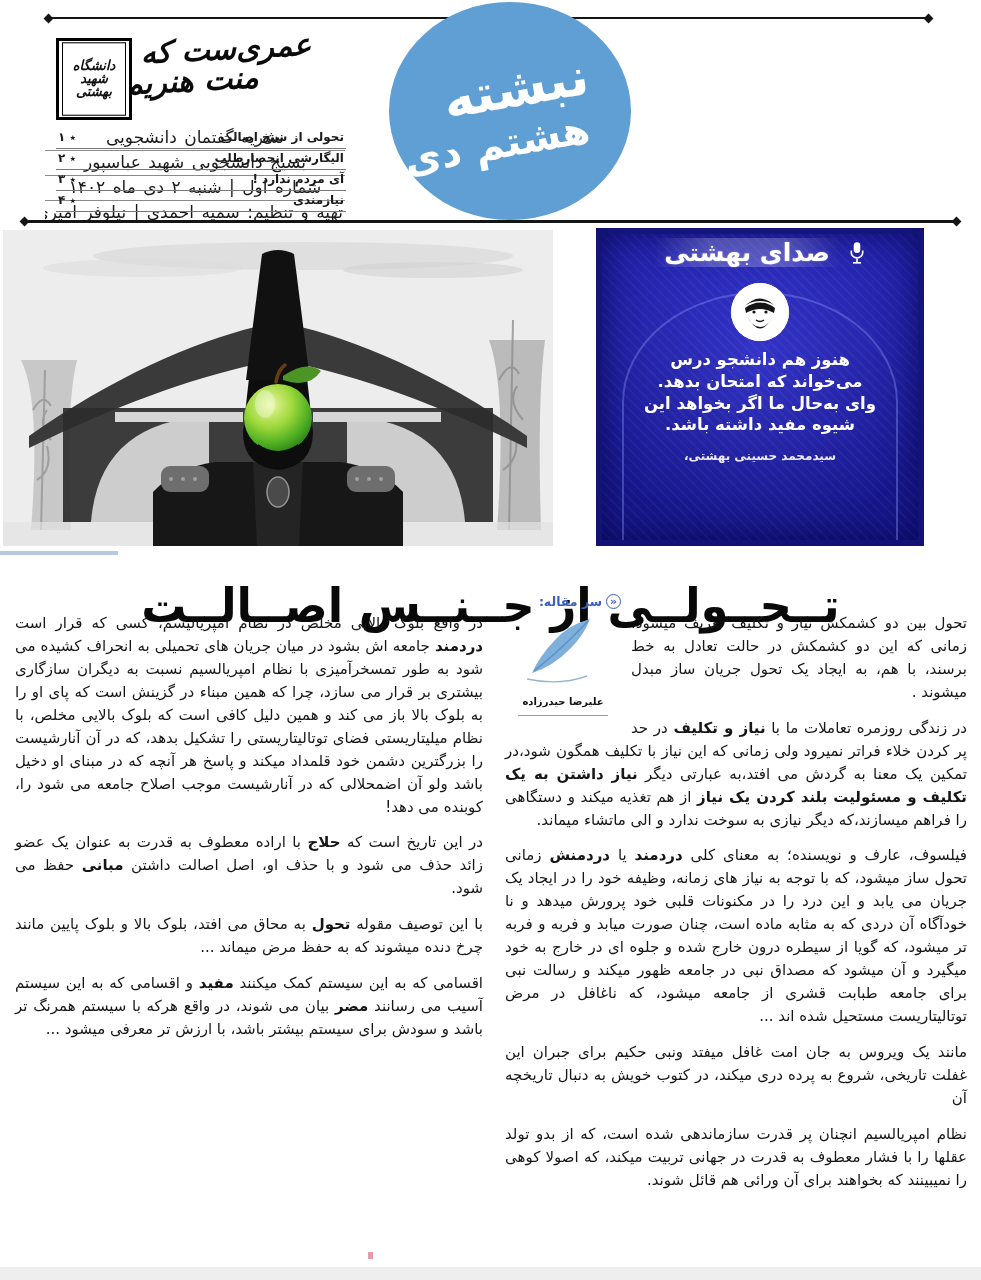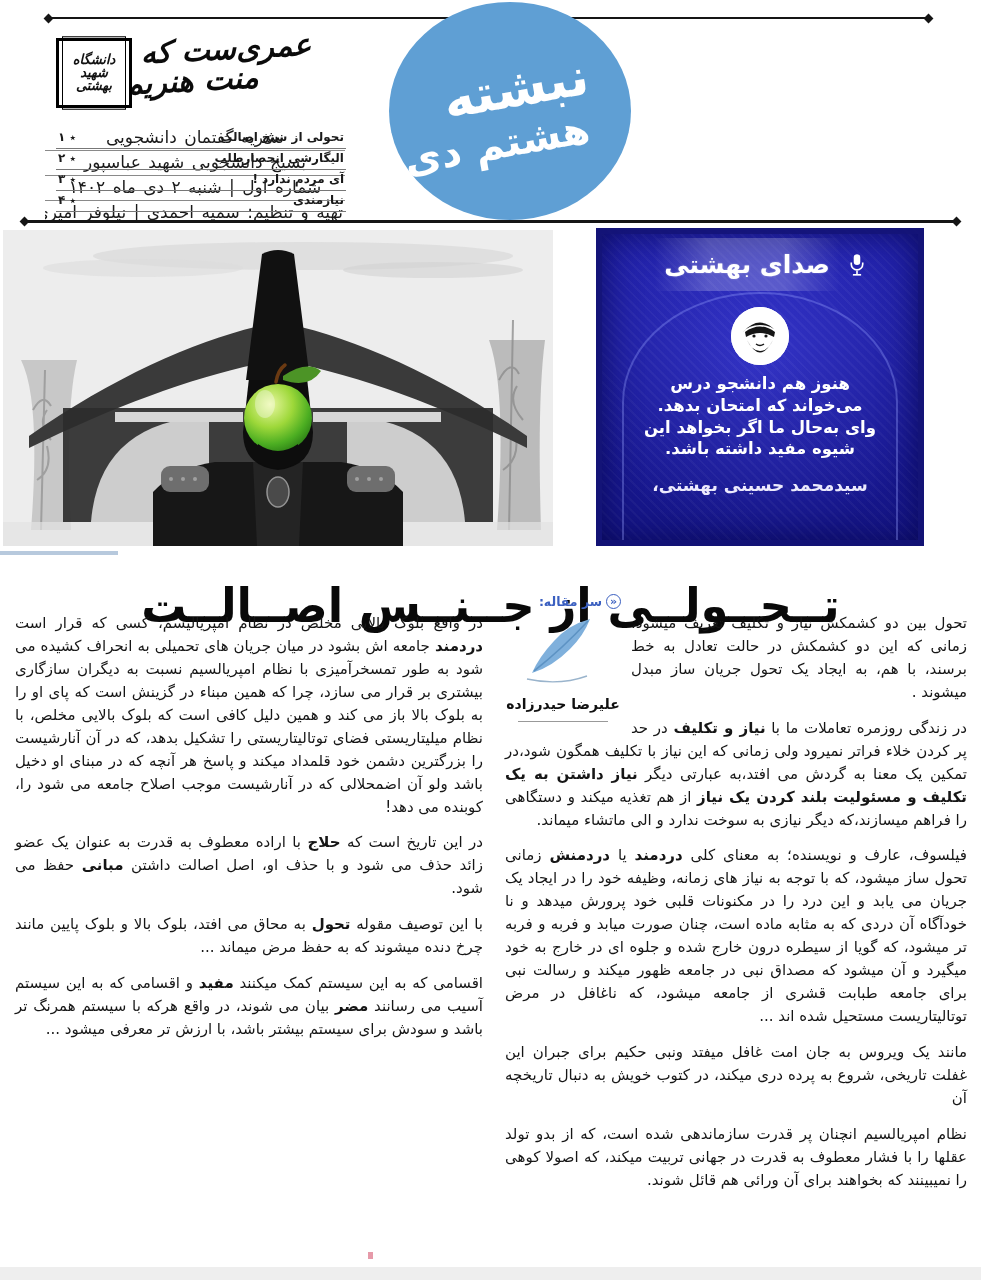--- a/index.html
+++ b/index.html
@@ -40,21 +40,21 @@
   }
   .info-block{position:absolute; top:126px; right:636px; width:300px;}
   .info-line{
     font-size:17px; font-weight:normal; text-align:center;
     padding:1px 2px 3px 2px; border-bottom:1px solid #8a8a8a;
     white-space:nowrap; overflow:hidden; word-spacing:2px; color:#1a1a1a;
   }
   .info-line:last-child{border-bottom:none;}
   
   .uni-logo{
-    position:absolute; top:38px; left:56px; width:76px; height:70px;
+    position:absolute; top:38px; left:56px; width:76px; height:82px;
     border:3px solid #000; background:#fff; box-sizing:border-box;
     display:flex; align-items:center; justify-content:center;
   }
   .uni-logo-inner{
     border:1px solid #000; width:62px; height:68px;
     display:flex; flex-direction:column; align-items:center; justify-content:center;
     font-family:"DejaVu Serif", serif; font-weight:bold; font-style:italic;
     font-size:13px; line-height:.95; text-align:center; transform:scaleY(1.05);
   }
   
@@ -81,31 +81,31 @@
     border-bottom:none;
     border-radius:150px 150px 0 0 / 120px 120px 0 0;
   }
   .voice-head{
     position:relative; display:flex; align-items:center; justify-content:center;
     gap:8px; margin-top:10px; z-index:2;
   }
   .voice-title{
     font-size:25px; font-weight:bold; letter-spacing:0;
     background:linear-gradient(to left, transparent, rgba(255,255,255,.22) 30%, rgba(255,255,255,.22) 70%, transparent);
-    padding:12px 10px; text-shadow:0 0 2px rgba(255,255,255,.4);
+    padding:0 10px; text-shadow:0 0 2px rgba(255,255,255,.4);
   }
   .portrait{
     position:relative; width:58px; height:58px; margin:16px auto 6px auto;
     background:#fff; border-radius:50%; z-index:2;
   }
   .voice-quote{
     position:relative; z-index:2; width:236px; margin:8px auto 0 auto;
     font-size:16.5px; font-weight:bold; line-height:1.32; text-align:center;
   }
-  .voice-attrib{position:relative; z-index:2; margin-top:10px; text-align:center; font-size:17px; font-weight:bold; color:#eceafd; line-height:1.8;}
+  .voice-attrib{position:relative; z-index:2; margin-top:10px; text-align:center; font-size:12px; font-weight:bold; color:#eceafd; line-height:1.8;}
   
   .hero{position:absolute; top:230px; left:3px; width:550px; height:316px; background:#ededed;}
   
   .headline{
     position:absolute; top:549px; right:0; left:0; text-align:center;
     font-size:45px; font-weight:bold; color:#090909; letter-spacing:-1px;
     transform:scaleY(1.04);
   }
   .headline-rule{position:absolute; top:551px; left:0; width:118px; height:4px; background:var(--rule_blue,#b7c9dd);}
   
@@ -117,21 +117,21 @@
   
   .editorial{
     float:left; width:116px; margin:-20px 10px 4px 0; text-align:center;
   }
   .ed-badge{display:flex; align-items:center; justify-content:flex-start; gap:4px; color:var(--editorial_blue,#3a5fc0); font-size:12.5px; font-weight:bold; margin-bottom:2px;}
   .ed-chevron{
     width:15px; height:15px; border-radius:50%; border:1.6px solid var(--editorial_blue,#3a5fc0);
     display:inline-flex; align-items:center; justify-content:center;
     font-size:11px; line-height:1; padding-bottom:1px; box-sizing:border-box;
   }
-  .ed-author{font-size:14px; font-weight:bold; color:#101010; margin-top:2px; white-space:nowrap;}
+  .ed-author{font-size:10px; font-weight:bold; color:#101010; margin-top:2px; white-space:nowrap;}
   .ed-underline{height:1px; background:#999; width:90px; margin:6px auto 0 auto;}
   
   .footer-strip{position:absolute; left:0; right:0; bottom:0; height:13px; background:#eeeeee;}
   .red-mark{position:absolute; top:1252px; right:608px; width:5px; height:7px; background:#e2889a; opacity:.85;}
 </style>
 </head>
 <body>
 
 <div class="page">
 

